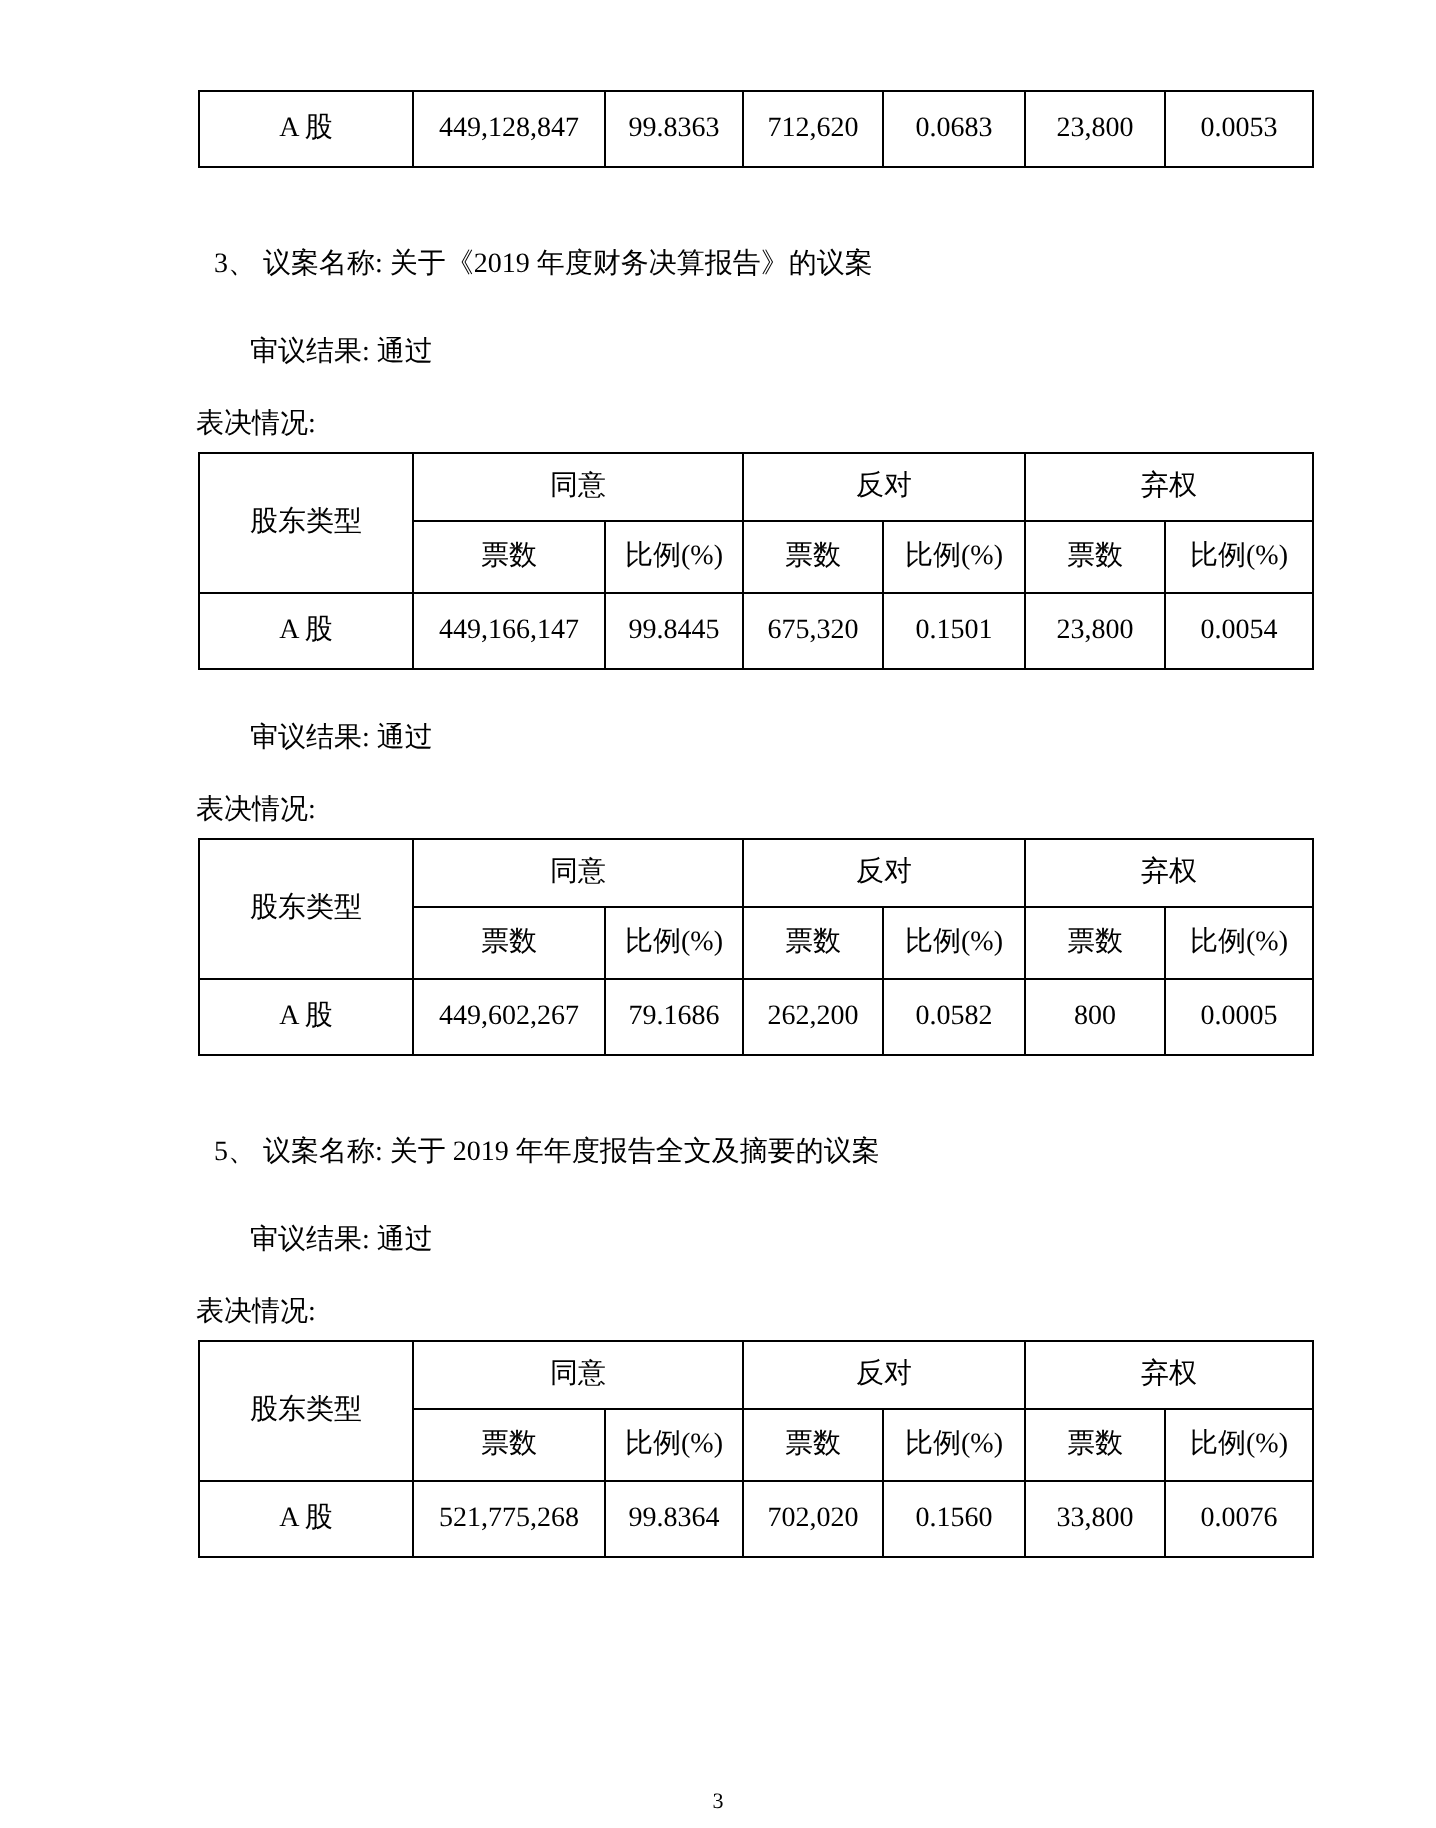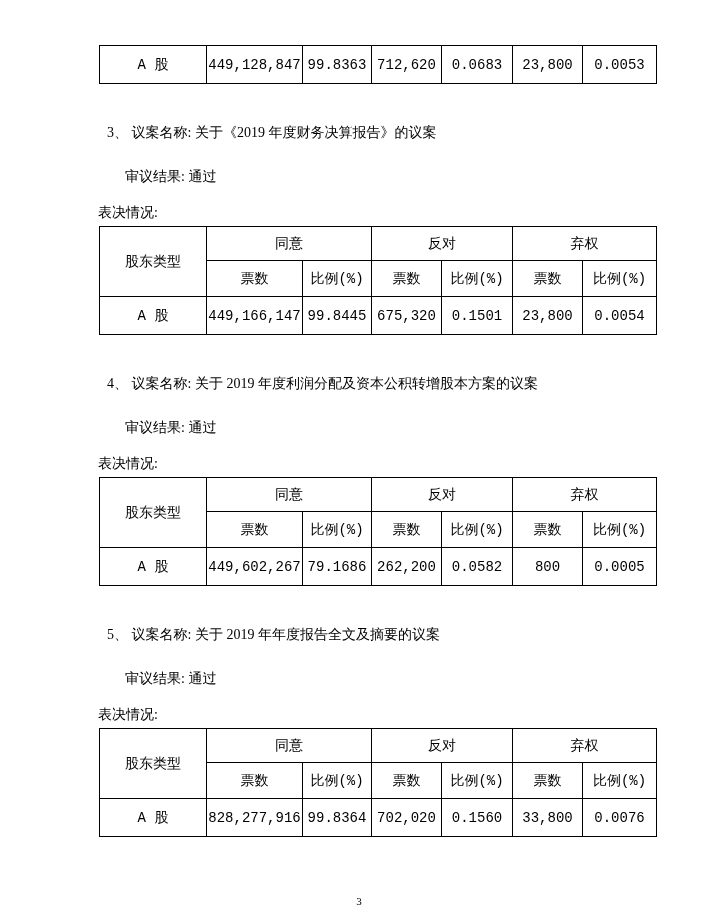--- a/index.html
+++ b/index.html
@@ -29,21 +29,20 @@
   }
   table.vote-table td {
     border: 1px solid #000000;
     font-size: 14px;
     text-align: center;
     vertical-align: middle;
     padding: 0;
     line-height: 1;
     overflow: hidden;
     white-space: nowrap;
-    font-family: Liberation Mono, monospace;
   }
   table.carryover { margin-top: 45px; }
   tr.h1 td { height: 34px; }
   tr.h2 td { height: 36px; }
   tr.data td { height: 38px; }
   td.num {
     text-align: right;
     padding-right: 9px;
   }
   td.stype-cell {
@@ -133,21 +132,20 @@
         <td class="num">675,320</td>
         <td class="num">0.1501</td>
         <td class="num">23,800</td>
         <td class="num">0.0054</td>
       </tr>
     </tbody>
       </table>
   </div>
 
   <div class="section">
-    <p class="heading">4、 议案名称: 关于 2019 年度利润分配及资本公积转增股本方案的议案</p>
     <p class="result">审议结果: 通过</p>
     <p class="voting">表决情况:</p>
     <table class="vote-table section-table">
       <colgroup>
         <col style="width:107px">
           <col style="width:96px">
           <col style="width:69px">
         <col style="width:70px">
           <col style="width:71px">
           <col style="width:70px">
@@ -205,21 +203,21 @@
       <tr class="h2">
         <td>票数</td>
         <td>比例(%)</td>
         <td>票数</td>
         <td>比例(%)</td>
         <td>票数</td>
         <td>比例(%)</td>
       </tr>
       <tr class="data">
         <td>A 股</td>
-        <td class="num">828,277,916</td>
+        <td class="num">521,775,268</td>
         <td class="num">99.8364</td>
         <td class="num">702,020</td>
         <td class="num">0.1560</td>
         <td class="num">33,800</td>
         <td class="num">0.0076</td>
       </tr>
     </tbody>
       </table>
   </div>
 

